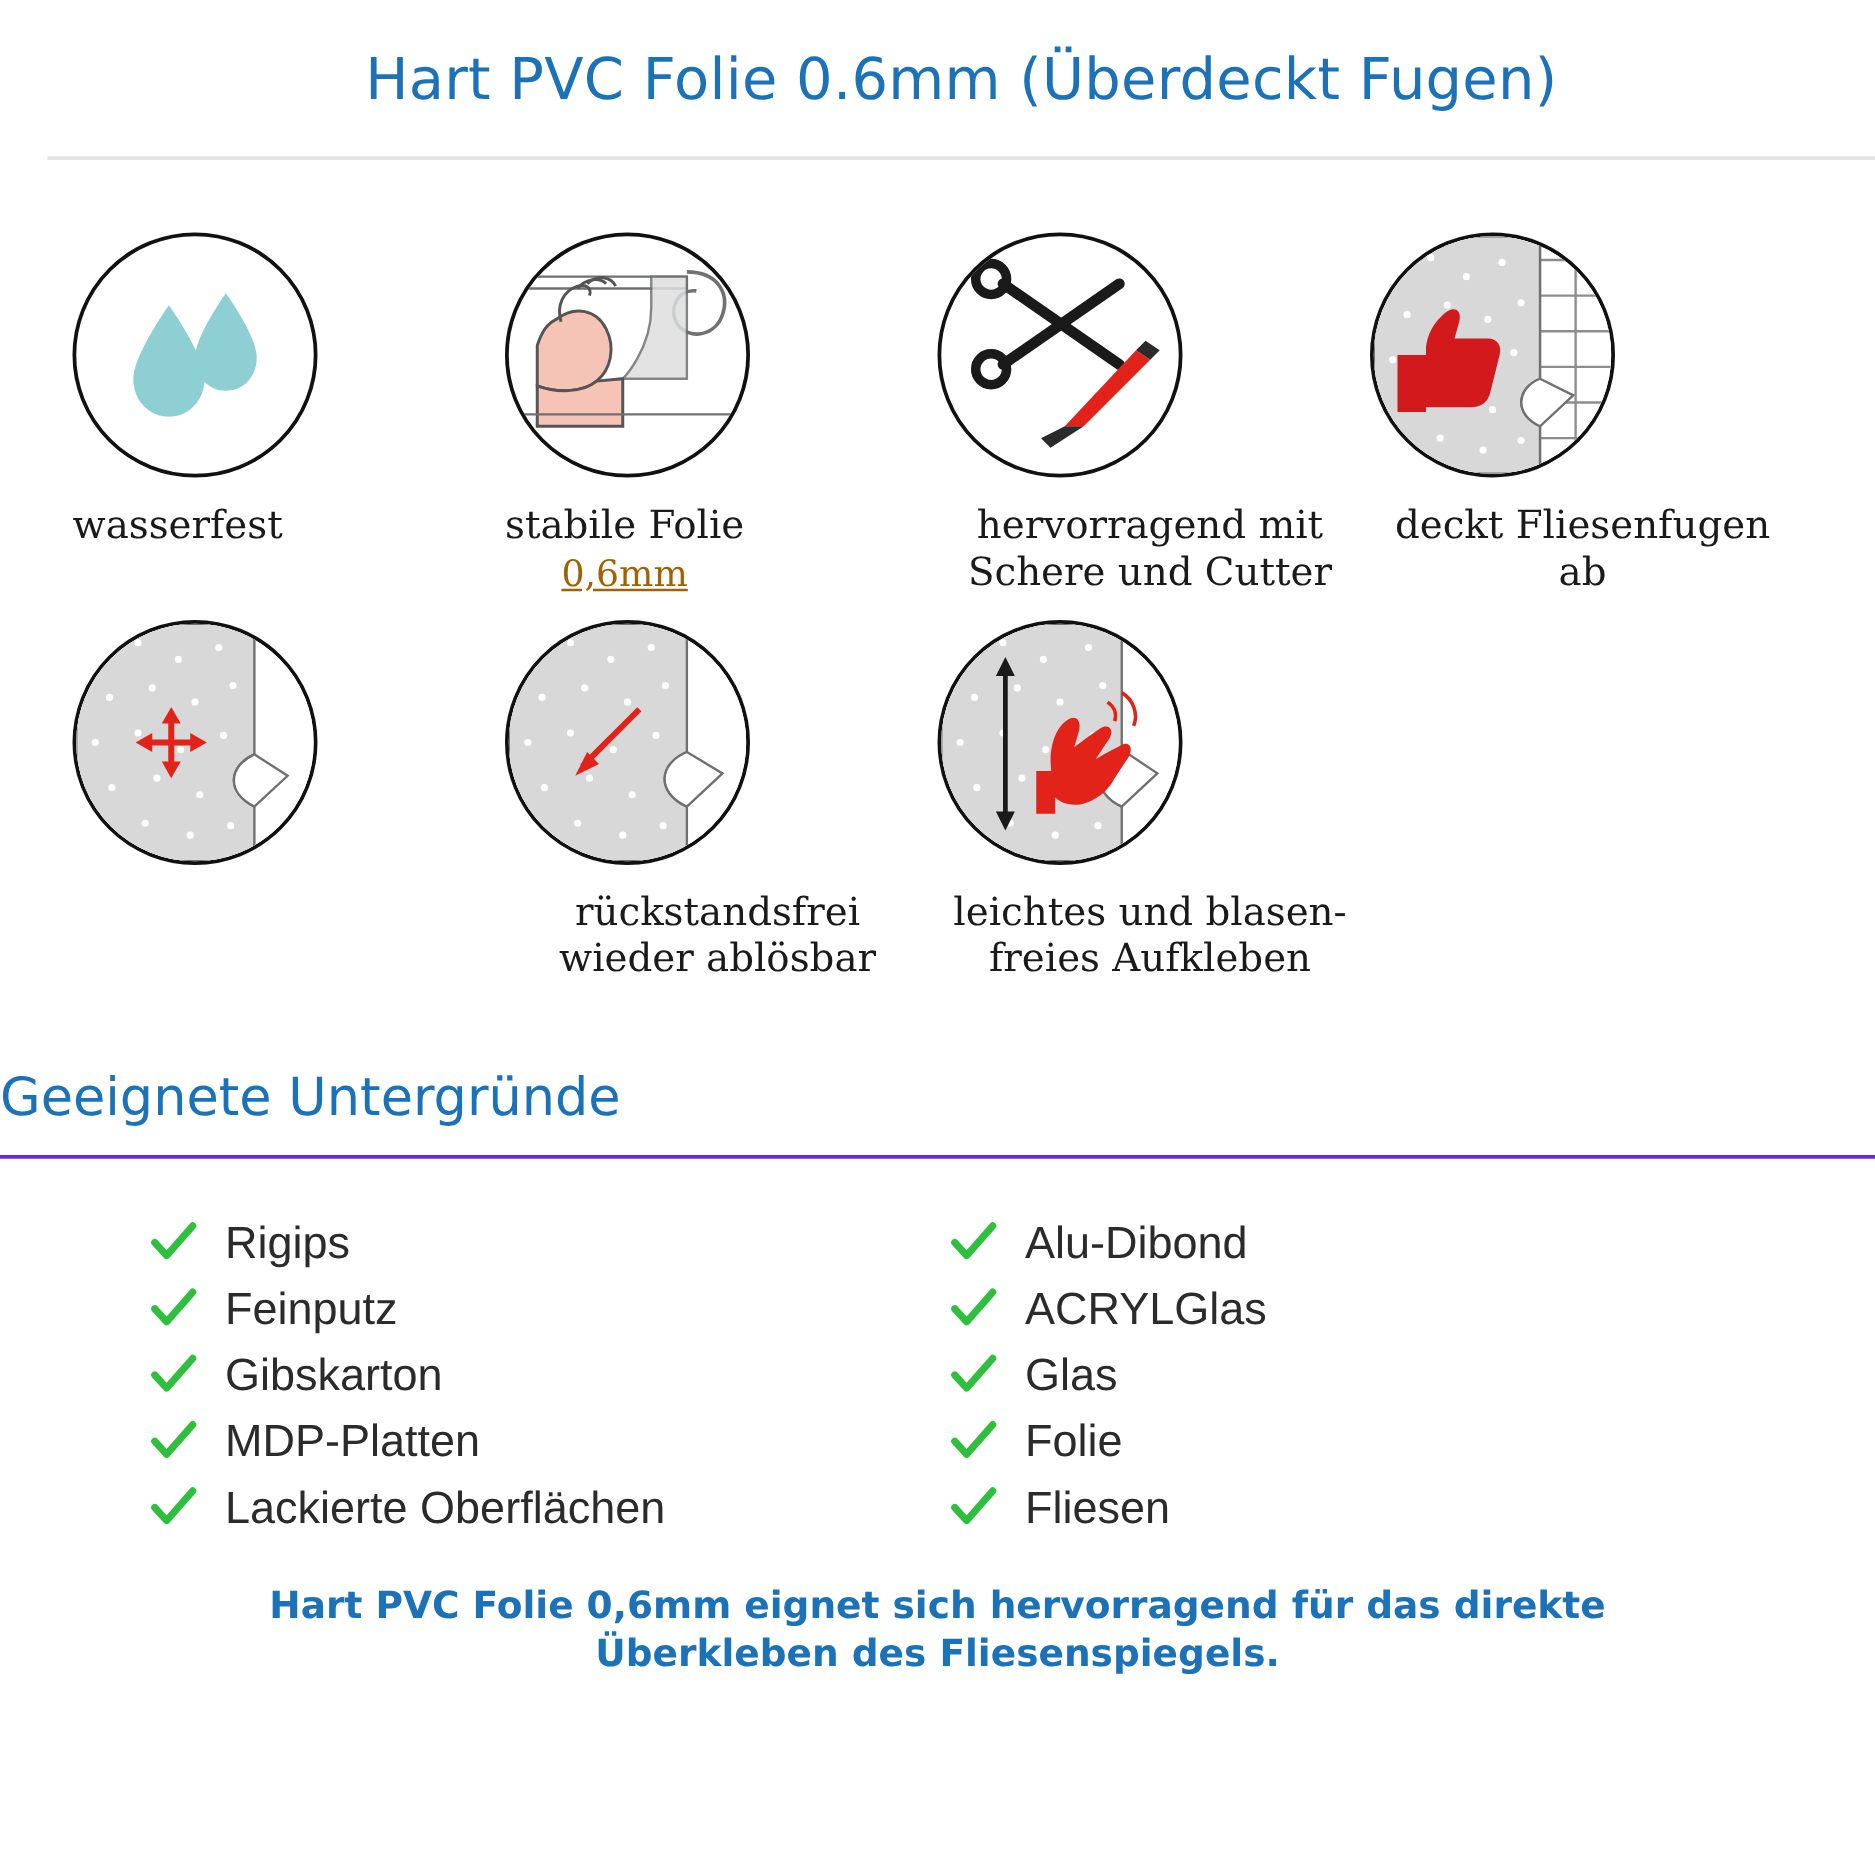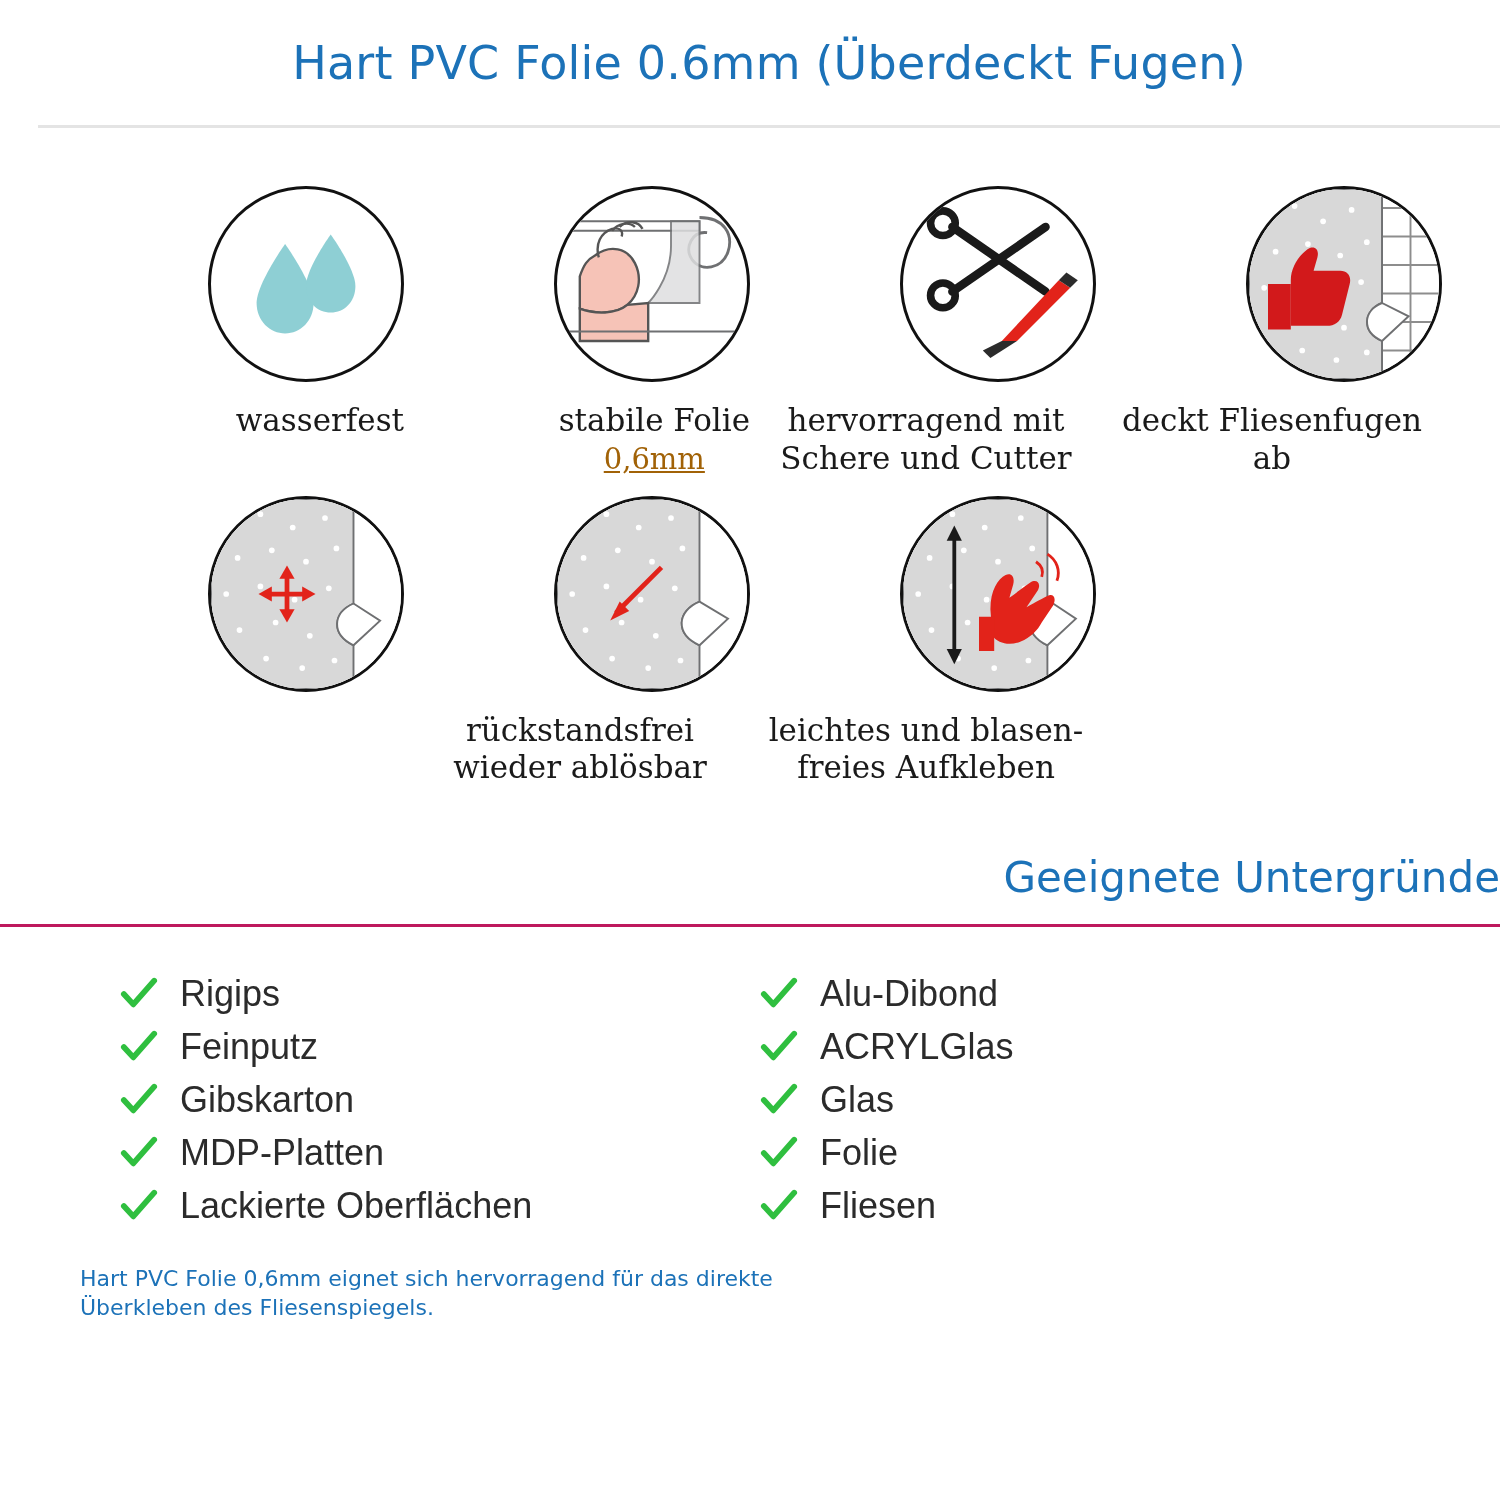--- a/index.html
+++ b/index.html
@@ -39,21 +39,21 @@
     padding: 58px 58px 0 58px;
     display: grid;
     grid-template-columns: repeat(4, 1fr);
     grid-template-rows: auto auto;
     row-gap: 18px;
     column-gap: 0px;
   }
   .feature {
     display: flex;
     flex-direction: column;
-    align-items: flex-end;
+    align-items: flex-start;
   }
   .circle {
     width: 196px;
     height: 196px;
     border: 3px solid #111;
     border-radius: 50%;
     overflow: hidden;
     position: relative;
     background: #fff;
   }
@@ -74,22 +74,22 @@
     margin-top: 2px;
     text-decoration: underline;
   }
 
   
   .subhead {
     margin-top: 44px;
     height: 96px;
     display: flex;
     align-items: center;
-    justify-content: flex-end;
-    border-bottom: 3px solid #be185d;
+    justify-content: flex-start;
+    border-bottom: 3px solid #6d28d9;
   }
   .subhead h2 {
     font-size: 42px;
     font-weight: normal;
     color: #1c72b8;
   }
 
   
   .substrates {
     padding: 46px 120px 0 120px;
@@ -106,24 +106,26 @@
   .check svg { width: 100%; height: 100%; display: block; }
   .sub-label {
     font-size: 36px;
     color: #2b2b2b;
     font-family: Liberation Sans, sans-serif;
   }
 
   
   .footer {
     margin-top: 38px;
+    text-align: center;
     color: #1c72b8;
-    font-size: 22px;
+    font-size: 30px;
     line-height: 1.3;
     padding: 0 80px;
+    font-weight: bold;
   }
 </style>
 </head>
 <body>
 
 <div class="page">
 
   <div class="title-bar">
     <h1>Hart PVC Folie 0.6mm (Überdeckt Fugen)</h1>
   </div>

